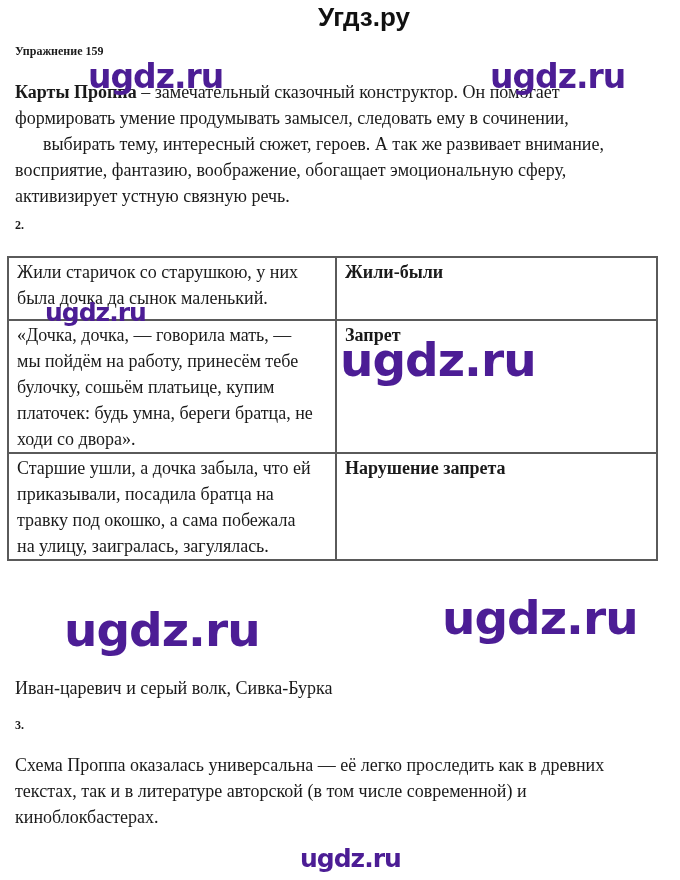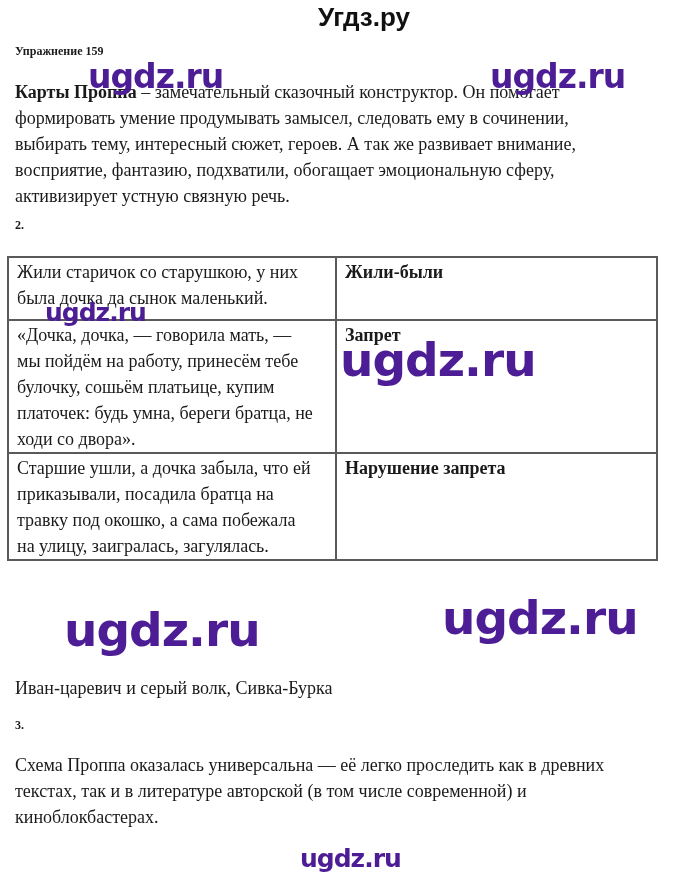--- a/index.html
+++ b/index.html
@@ -48,22 +48,22 @@
   </style>
 </head>
 <body>
 
 <div class="site-title">Угдз.ру</div>
 
 <div class="line heading" style="top:44px;">Упражнение 159</div>
 
 <div class="line" style="top:82px;"><span class="bold">Карты Проппа</span><span> – замечательный сказочный конструктор. Он помогает</span></div>
 <div class="line" style="top:108px;">формировать умение продумывать замысел, следовать ему в сочинении,</div>
-<div class="line" style="top:134px;">выбирать тему, интересный сюжет, героев. А так же развивает внимание,</div>
-<div class="line" style="top:160px;">восприятие, фантазию, подхватили, обогащает эмоциональную сферу,</div>
+<div class="line" style="top:134px;margin-left:28px;">выбирать тему, интересный сюжет, героев. А так же развивает внимание,</div>
+<div class="line" style="top:160px;">восприятие, фантазию, воображение, обогащает эмоциональную сферу,</div>
 <div class="line" style="top:186px;">активизирует устную связную речь.</div>
 
 <div class="line heading" style="top:218px;">2.</div>
 
 <table class="propp">
   <tbody>
       <tr class="r1">
     <td class="left">
       <div>Жили старичок со старушкою, у них</div>
       <div>была дочка да сынок маленький.</div>

